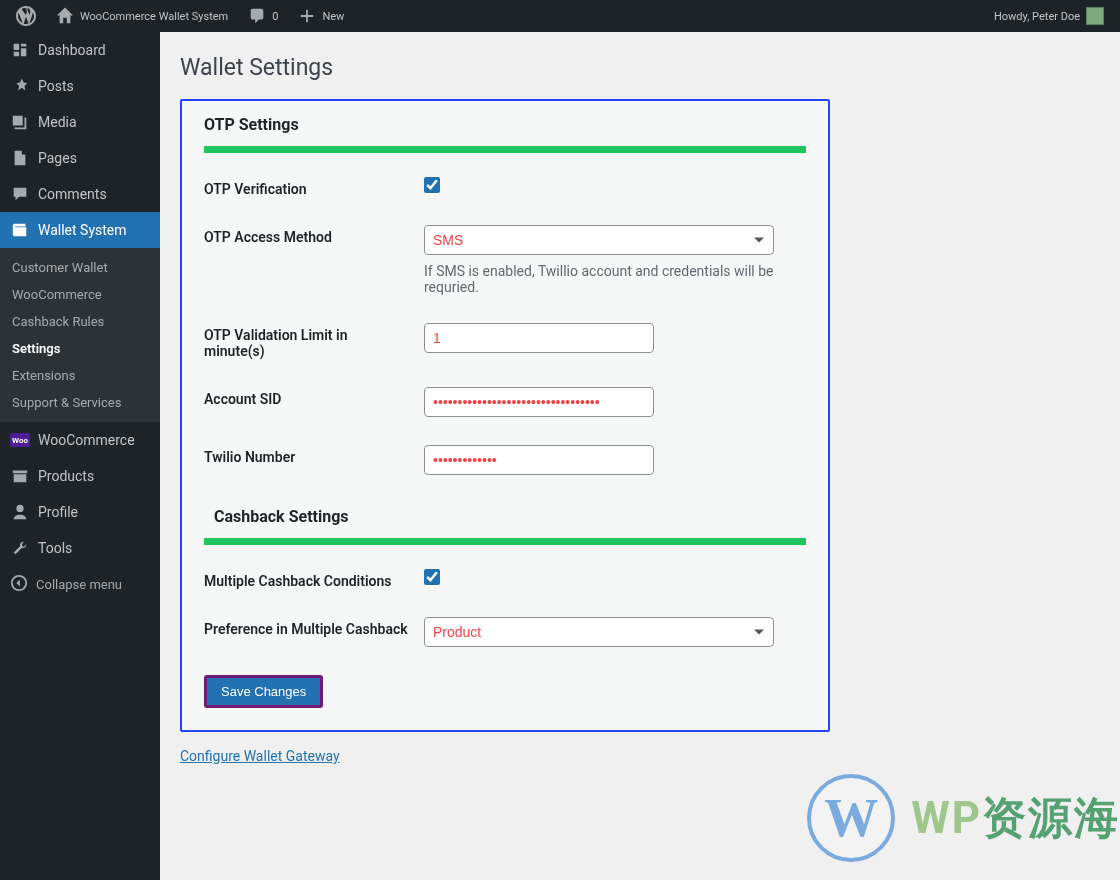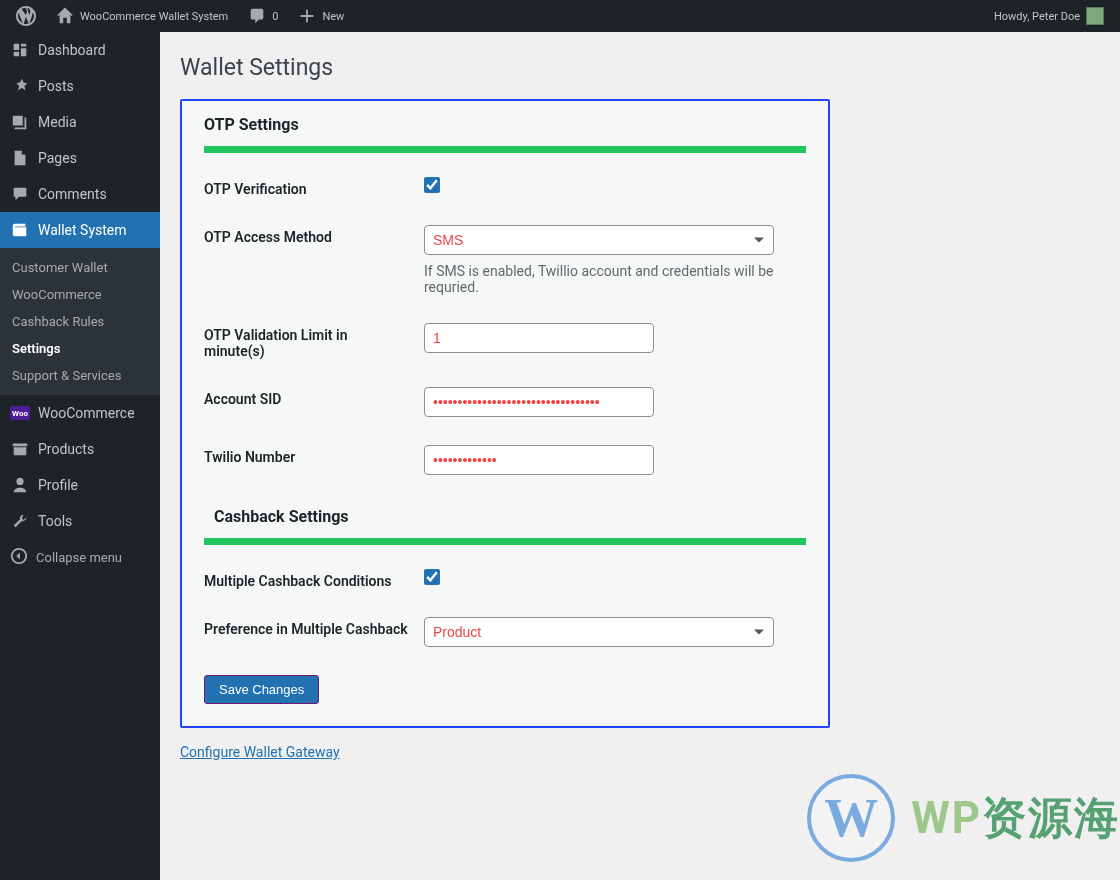--- a/index.html
+++ b/index.html
@@ -39,21 +39,21 @@
 .form-label { width: 220px; font-weight: 600; color: #1d2327; font-size: 14px; padding-top: 4px; padding-right: 16px; }
 .form-field { flex: 1; }
 .help-text { color: #646970; font-size: 14px; margin-top: 8px; }
 
 input[type="text"], input[type="password"], select { width: 230px; padding: 4px 8px; border: 1px solid #8c8f94; border-radius: 4px; background: #fff; font-size: 14px; height: 30px; color: #ef4444; }
 select { width: 350px; appearance: none; padding-right: 30px; background-image: none; position: relative; }
 .select-wrap { position: relative; display: inline-block; }
 .select-wrap::after { content: ""; position: absolute; right: 10px; top: 50%; transform: translateY(-50%); width: 0; height: 0; border-left: 5px solid transparent; border-right: 5px solid transparent; border-top: 5px solid #555; pointer-events: none; }
 input[type="checkbox"] { width: 16px; height: 16px; accent-color: #2271b1; }
 
-.save-btn { background: #2271b1; color: #fff; border: 1px solid #701a75; padding: 6px 14px; border-radius: 3px; font-size: 13px; cursor: pointer; }
+.save-btn { background: #2271b1; color: #fff; border: 3px solid #701a75; padding: 6px 14px; border-radius: 3px; font-size: 13px; cursor: pointer; }
 .link { color: #2271b1; text-decoration: underline; font-size: 14px; margin-top: 16px; display: inline-block; cursor: pointer; }
 
 
 .watermark { position: absolute; right: 0; bottom: 18px; display: flex; align-items: center; opacity: 0.7; z-index: 5; pointer-events: none; }
 .wm-circle { width: 88px; height: 88px; border: 4px solid #4a8fd6; border-radius: 50%; display: flex; align-items: center; justify-content: center; background: rgba(255,255,255,0.3); }
 .wm-circle span { font-size: 54px; font-weight: 700; color: #4a8fd6; font-family: Georgia, serif; }
 .wm-text { font-size: 44px; font-weight: 700; letter-spacing: 2px; }
 .wm-text .a { color: #7bb661; padding-left: 16px; }
 .wm-text .b { color: #15803d; margin-top: 28px; }
 </style>
@@ -141,20 +141,21 @@
           <path d="M2 5c0-1 1-2 2-2h12v3H4v1h13v9c0 1-1 1-1 1H4c-1 0-2-1-2-2z"></path>
         </svg>
       </span>
     <span>Wallet System</span>
   </div>
   <div class="submenu">
     <div class="submenu-item">Customer Wallet</div>
     <div class="submenu-item">WooCommerce</div>
     <div class="submenu-item">Cashback Rules</div>
     <div class="submenu-item current">Settings</div>
+    <div class="submenu-item">Extensions</div>
     <div class="submenu-item">Support &amp; Services</div>
   </div>
   <div class="menu-item">
     <span class="mi-icon">
         <span class="woo-badge">Woo</span>
       </span>
     <span>WooCommerce</span>
   </div>
   <div class="menu-item">
     <span class="mi-icon">

